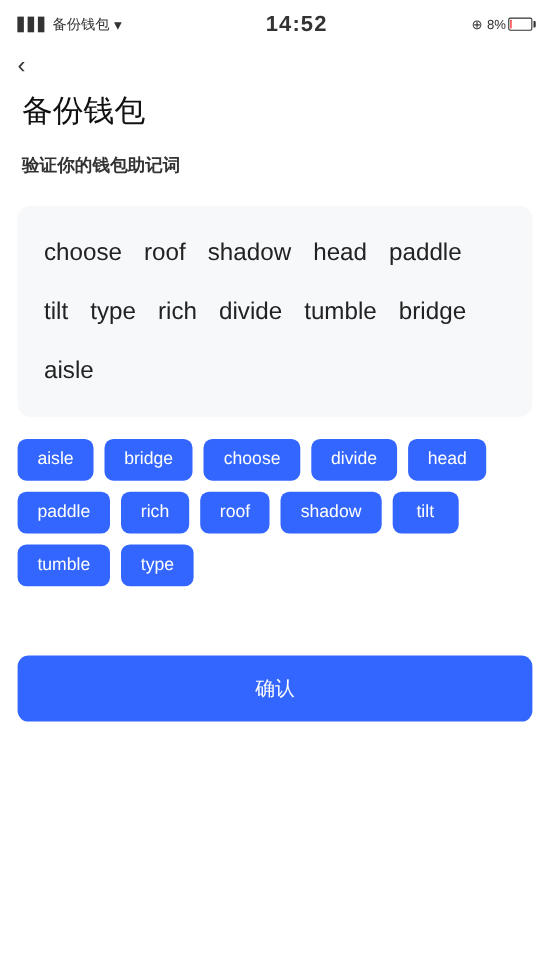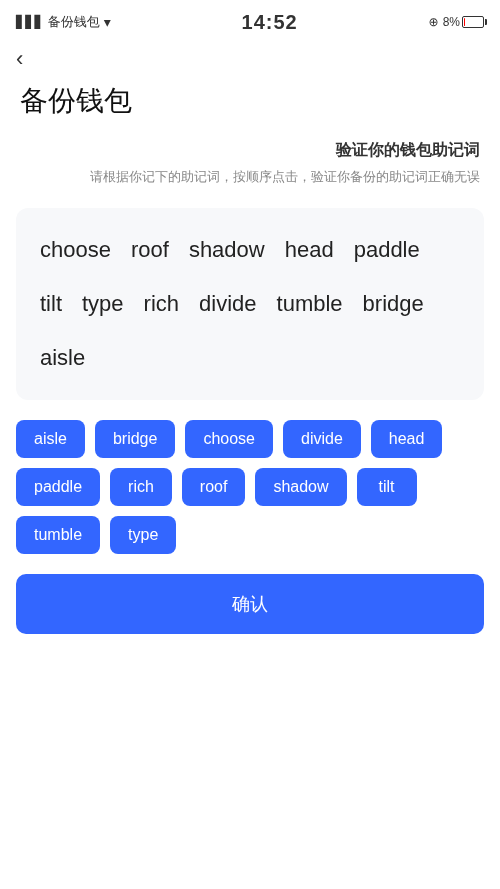--- a/index.html
+++ b/index.html
@@ -91,21 +91,21 @@
     
     .page-title {
       padding: 12px 20px 20px;
       font-size: 28px;
       font-weight: 400;
       color: #111;
     }
 
     
     .section-header {
-      text-align: right;
+      text-align: left;
       padding: 0 20px 8px;
     }
     .section-title {
       font-size: 16px;
       font-weight: 600;
       color: #333;
       margin-bottom: 6px;
     }
     .section-desc {
       font-size: 13px;
@@ -162,20 +162,21 @@
       width: 100%;
       background: #3366ff;
       color: #fff;
       border: none;
       border-radius: 10px;
       padding: 18px;
       font-size: 18px;
       font-weight: 500;
       cursor: pointer;
       text-align: center;
+      margin-top: 43px;
     }
   </style>
 </head>
 <body>
 
 <div class="status-bar">
   <div class="status-left">
     <span class="signal-icon">▋▋▋</span>
     <span>备份钱包</span>
     <span class="wifi-icon">▾</span>
@@ -193,21 +194,20 @@
 </div>
 
 <div class="back-btn">
   <span class="back-chevron">‹</span>
 </div>
 
 <div class="page-title">备份钱包</div>
 
 <div class="section-header">
   <div class="section-title">验证你的钱包助记词</div>
-  <div class="section-desc">请根据你记下的助记词，按顺序点击，验证你备份的助记词正确无误</div>
 </div>
 
 <div class="word-display-box">
   <div class="word-display-grid" id="selected-words-grid">
   <span class="word-display-item">choose</span>
       <span class="word-display-item">roof</span>
       <span class="word-display-item">shadow</span>
       <span class="word-display-item">head</span>
       <span class="word-display-item">paddle</span>
       <span class="word-display-item">tilt</span>

